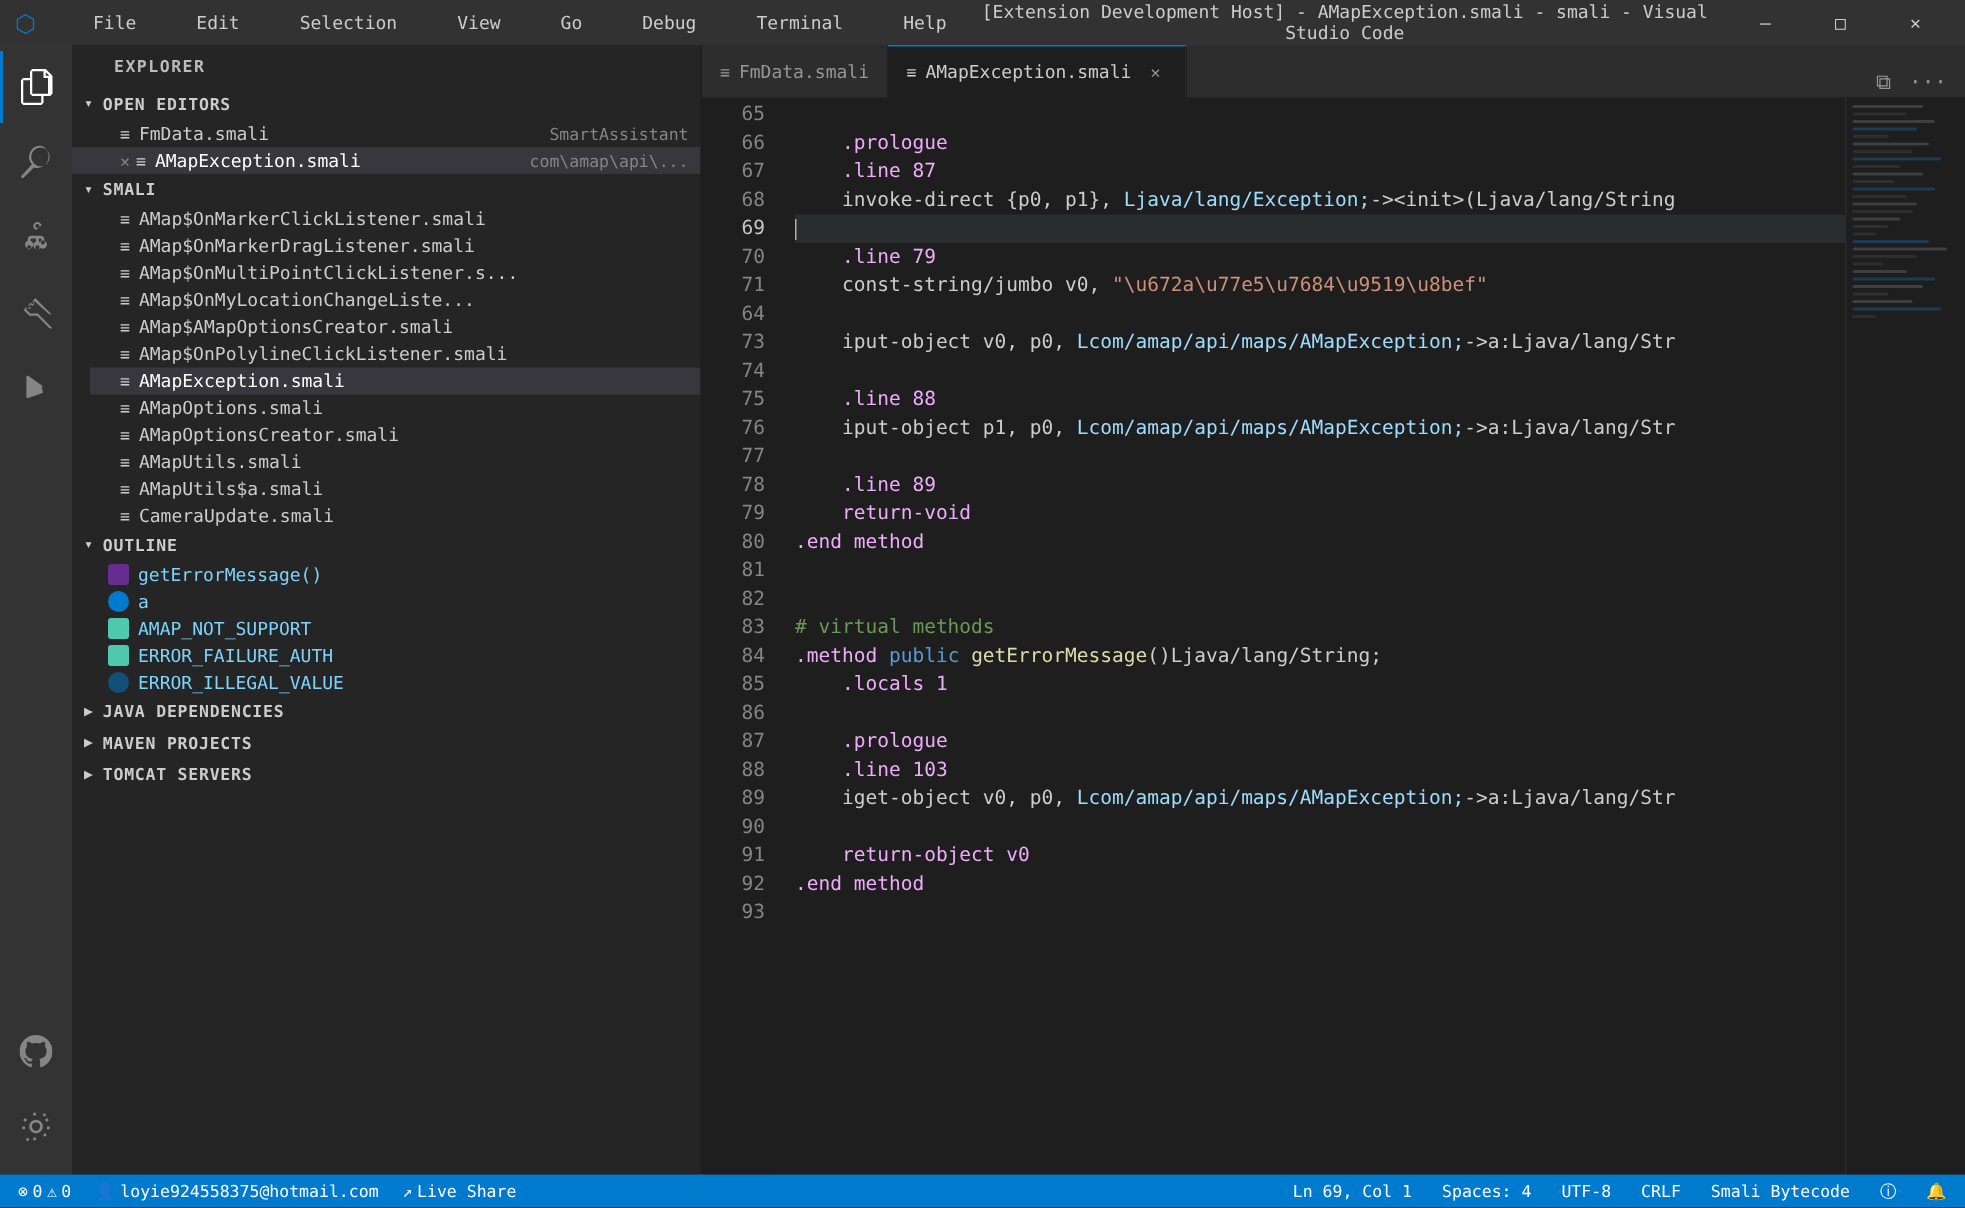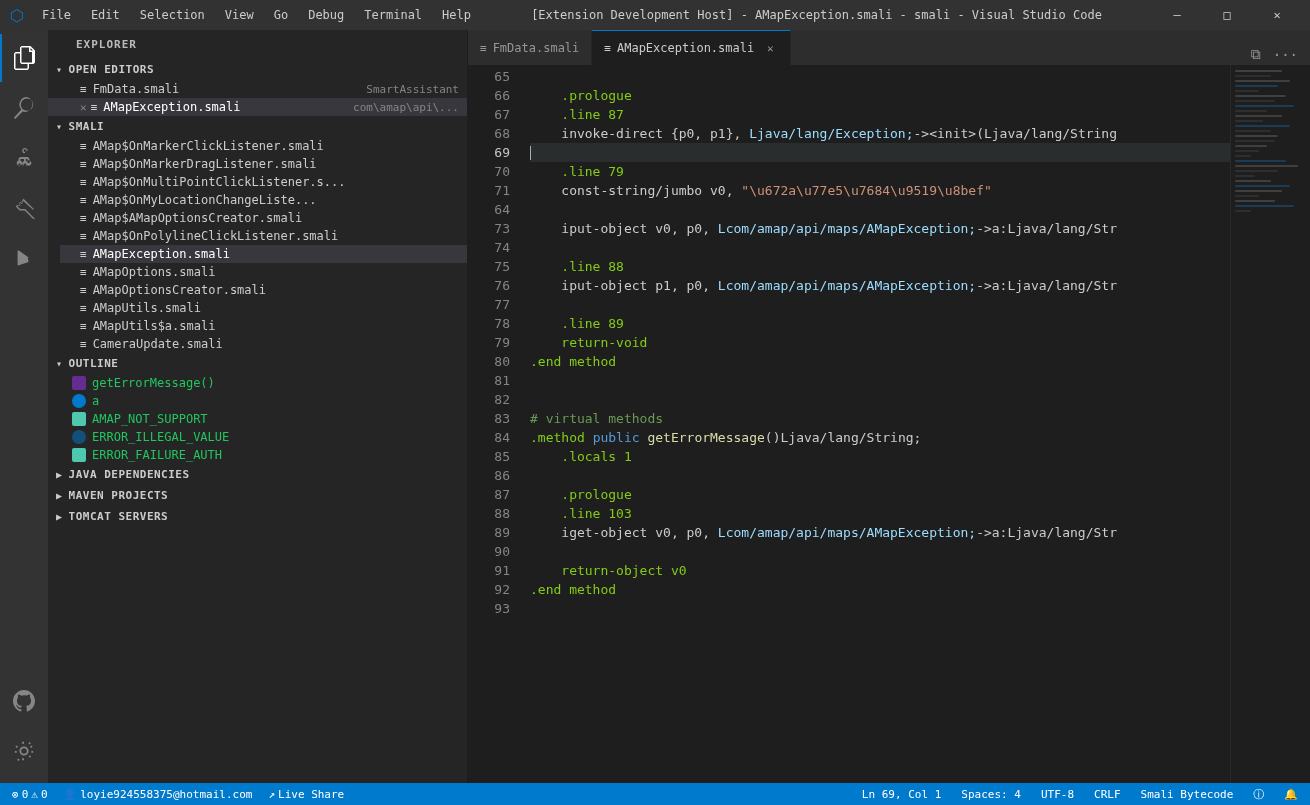--- a/index.html
+++ b/index.html
@@ -32,20 +32,21 @@
     }
     .titlebar-menu {
       display: flex;
       gap: 4px;
       font-size: 12px;
       color: #cccccc;
     }
     .titlebar-menu span {
       padding: 2px 8px;
       cursor: pointer;
+      margin-left: 20px;
     }
     .titlebar-title {
       flex: 1;
       text-align: center;
       font-size: 12px;
       color: #cccccc;
     }
     .titlebar-controls {
       display: flex;
       gap: 4px;
@@ -172,21 +173,21 @@
 
     .smali-section {
       padding-left: 12px;
     }
 
     .outline-item {
       display: flex;
       padding: 2px 8px 2px 24px;
       cursor: pointer;
       font-size: 12px;
-      color: #22c55e;
+      color: #7dd3fc;
     }
     .outline-icon {
       width: 14px;
       height: 14px;
       margin-right: 6px;
       flex-shrink: 0;
       border-radius: 2px;
     }
     .icon-method { background: #652d90; }
     .icon-field { background: #007acc; border-radius: 50%; }
@@ -298,21 +299,21 @@
       align-items: center;
     }
     .code-line.current-line { background: #2a2d2e; }
 
     
     .kw-blue { color: #569cd6; }
     .kw-yellow { color: #dcdcaa; }
     .kw-green { color: #6a9955; }
     .kw-string { color: #ce9178; }
     .kw-light { color: #9cdcfe; }
-    .kw-directive { color: #84cc16; }
+    .kw-directive { color: #f0abfc; }
 
     
     .minimap {
       width: 80px;
       background: #1e1e1e;
       flex-shrink: 0;
       border-left: 1px solid #2a2a2a;
       position: relative;
       overflow: hidden;
     }
@@ -521,26 +522,26 @@
       </div>
       <div class="outline-item">
         <div class="outline-icon icon-field"></div>
         <span>a</span>
       </div>
       <div class="outline-item">
         <div class="outline-icon icon-enum"></div>
         <span>AMAP_NOT_SUPPORT</span>
       </div>
       <div class="outline-item">
+        <div class="outline-icon icon-enum"></div>
+        <span>ERROR_FAILURE_AUTH</span>
+      </div>
+      <div class="outline-item">
         <div class="outline-icon icon-field" style="background:#007acc; opacity:0.5;"></div>
         <span>ERROR_ILLEGAL_VALUE</span>
-      </div>
-      <div class="outline-item">
-        <div class="outline-icon icon-enum"></div>
-        <span>ERROR_FAILURE_AUTH</span>
       </div>
 
       <div class="section-header">
         <span class="section-arrow">▶</span>
         <span>JAVA DEPENDENCIES</span>
       </div>
 
       <div class="section-header">
         <span class="section-arrow">▶</span>
         <span>MAVEN PROJECTS</span>

